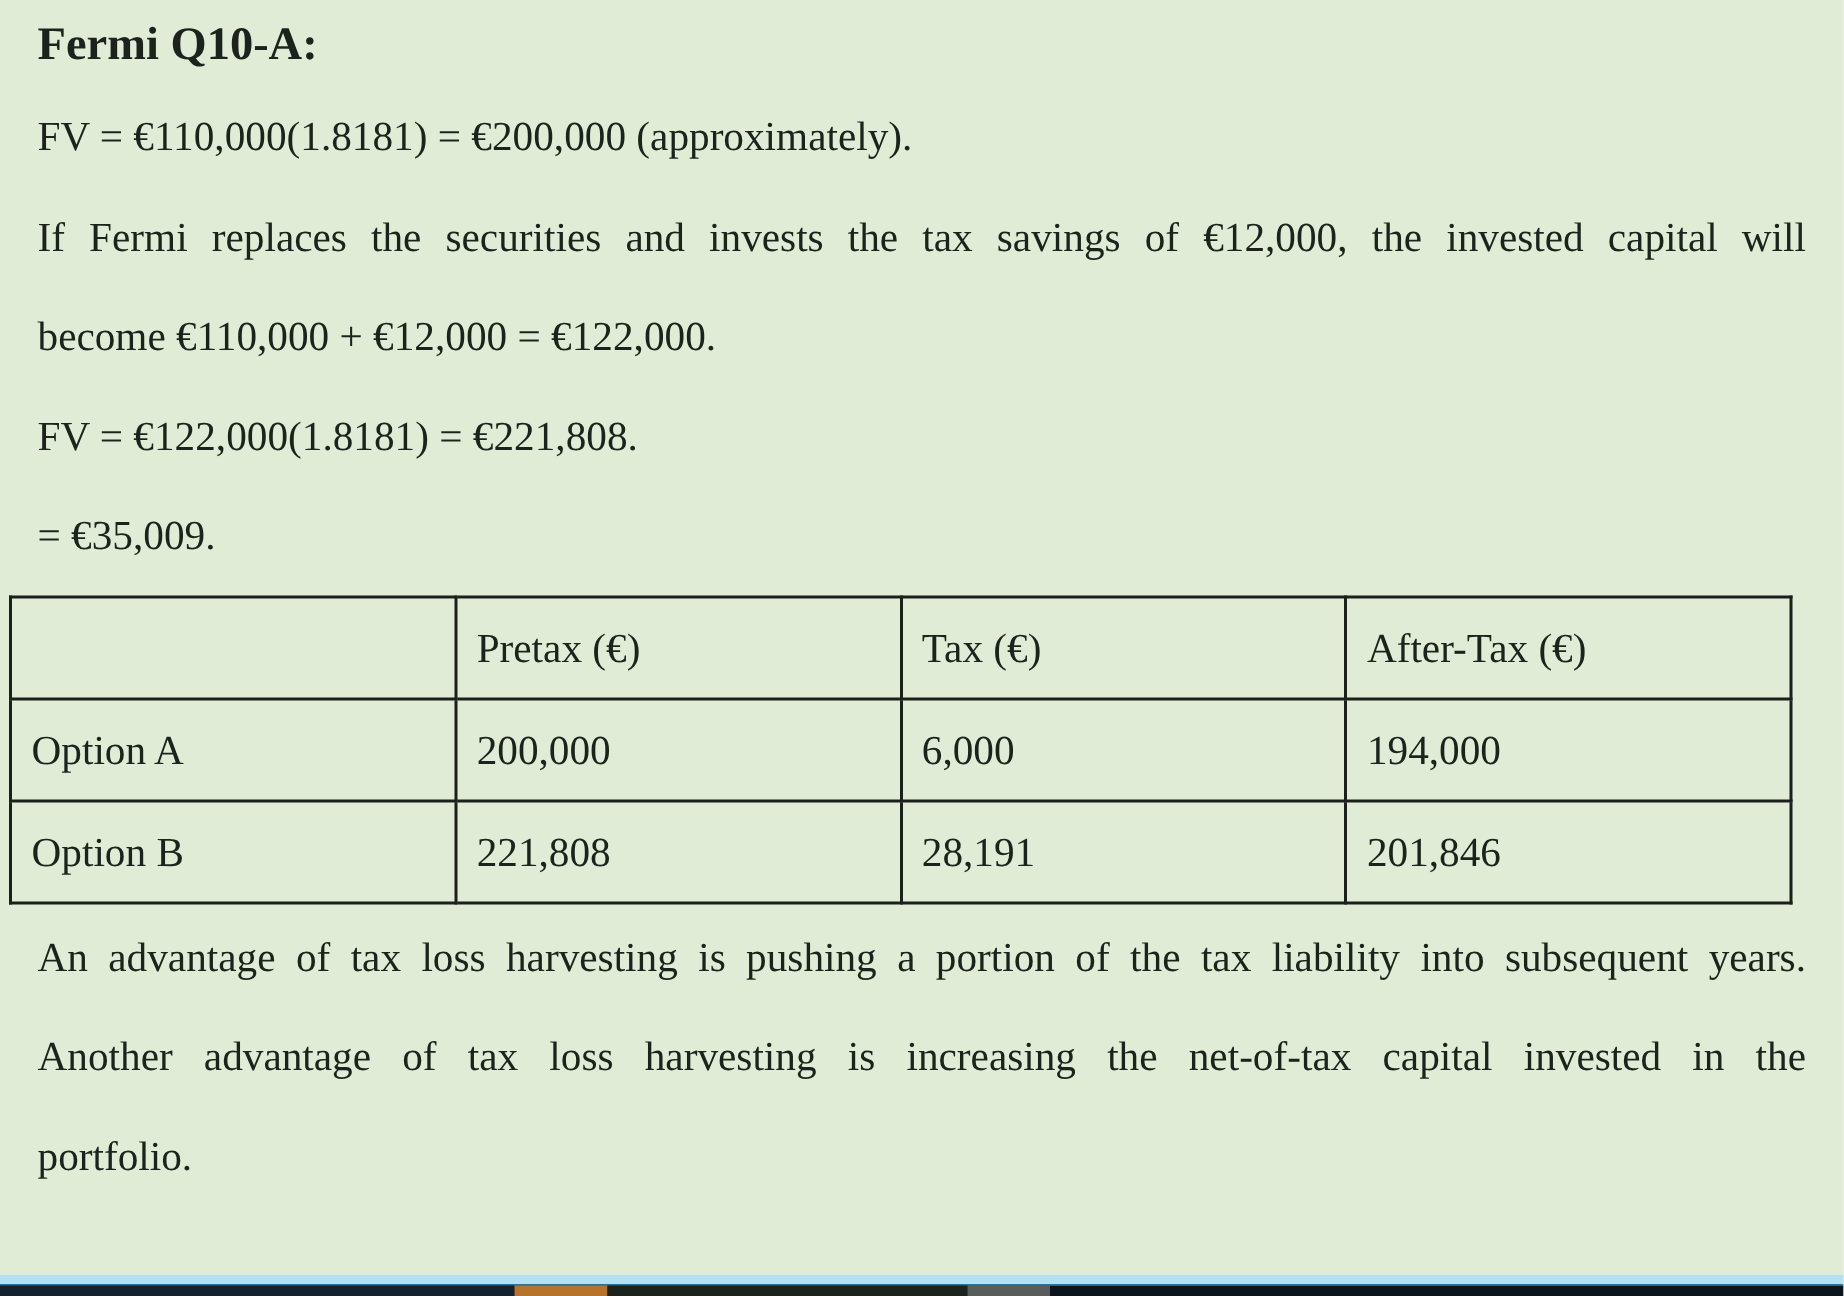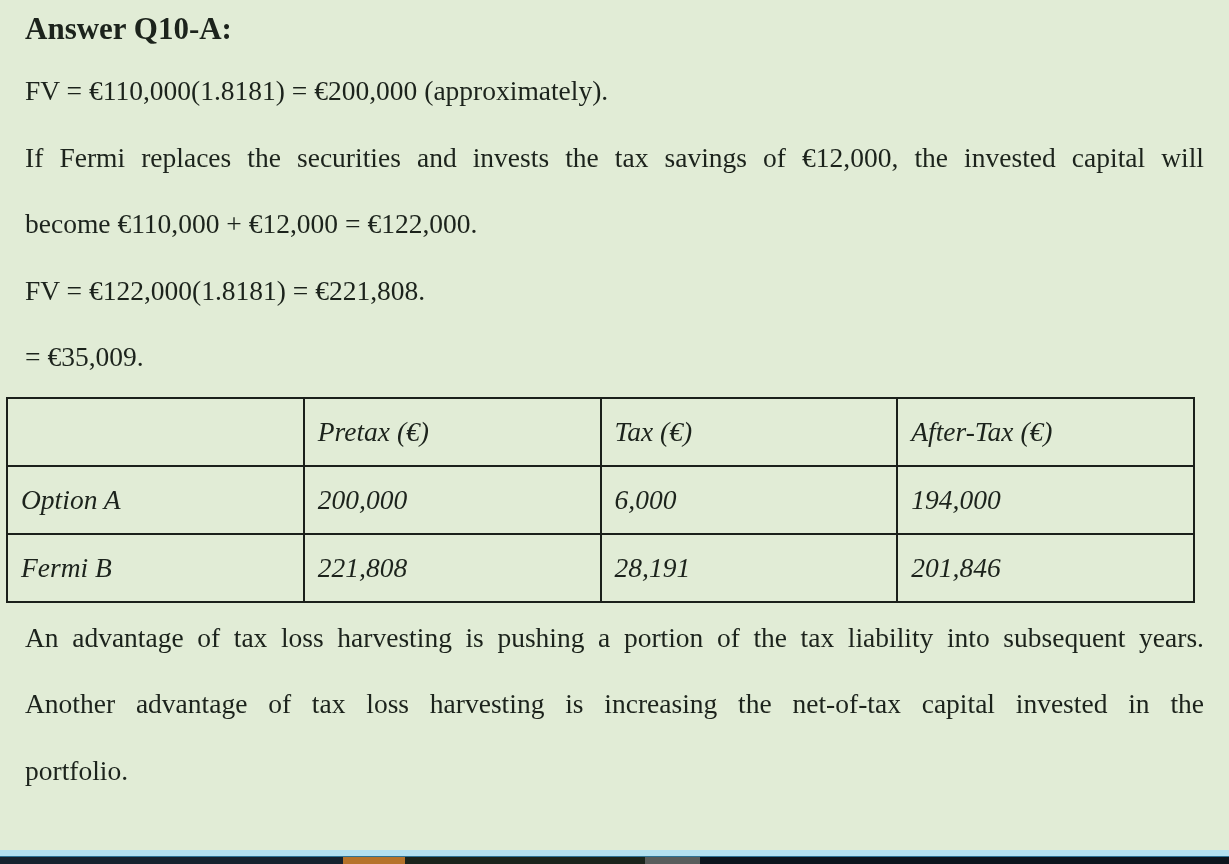--- a/index.html
+++ b/index.html
@@ -26,21 +26,20 @@
   .tline.stretch{
     white-space:normal;
     text-align:justify;
     text-align-last:justify;
   }
   table.anstable{
     border-collapse:collapse;
     table-layout:fixed;
     width:1189px;
     margin:6px 0 0 -19px;
-    font-style:italic;
     font-size:27.5px;
     color:#1c231c;
   }
   table.anstable td{
     border:2px solid #1b201b;
     width:25%;
     height:66px;
     padding:0 0 0 13px;
     vertical-align:middle;
     white-space:nowrap;
@@ -61,21 +60,21 @@
   .seg-orange{left:343px;width:62px;background:#b5732b;}
   .seg-green{left:405px;width:240px;background:#1a241c;}
   .seg-gray{left:645px;width:55px;background:#585d5c;}
 </style>
 </head>
 <body>
 
 <div class="page">
   <div class="content">
 
-    <div class="heading">Answer Q10-A:</div>
+    <div class="heading">Fermi Q10-A:</div>
 
     <div class="tline">FV = €110,000(1.8181) = €200,000 (approximately).</div>
     <div class="tline stretch">If Fermi replaces the securities and invests the tax savings of €12,000, the invested capital will</div>
     <div class="tline">become €110,000 + €12,000 = €122,000.</div>
     <div class="tline">FV = €122,000(1.8181) = €221,808.</div>
     <div class="tline">= €35,009.</div>
 
     <table class="anstable">
       <tbody>
         <tr>
@@ -84,21 +83,21 @@
           <td>Tax (€)</td>
           <td>After-Tax (€)</td>
         </tr>
         <tr>
           <td>Option A</td>
           <td>200,000</td>
           <td>6,000</td>
           <td>194,000</td>
         </tr>
         <tr>
-          <td>Fermi B</td>
+          <td>Option B</td>
           <td>221,808</td>
           <td>28,191</td>
           <td>201,846</td>
         </tr>
       </tbody>
     </table>
 
     <div class="footer-block">
       <div class="tline stretch">An advantage of tax loss harvesting is pushing a portion of the tax liability into subsequent years.</div>
       <div class="tline stretch">Another advantage of tax loss harvesting is increasing the net-of-tax capital invested in the</div>

